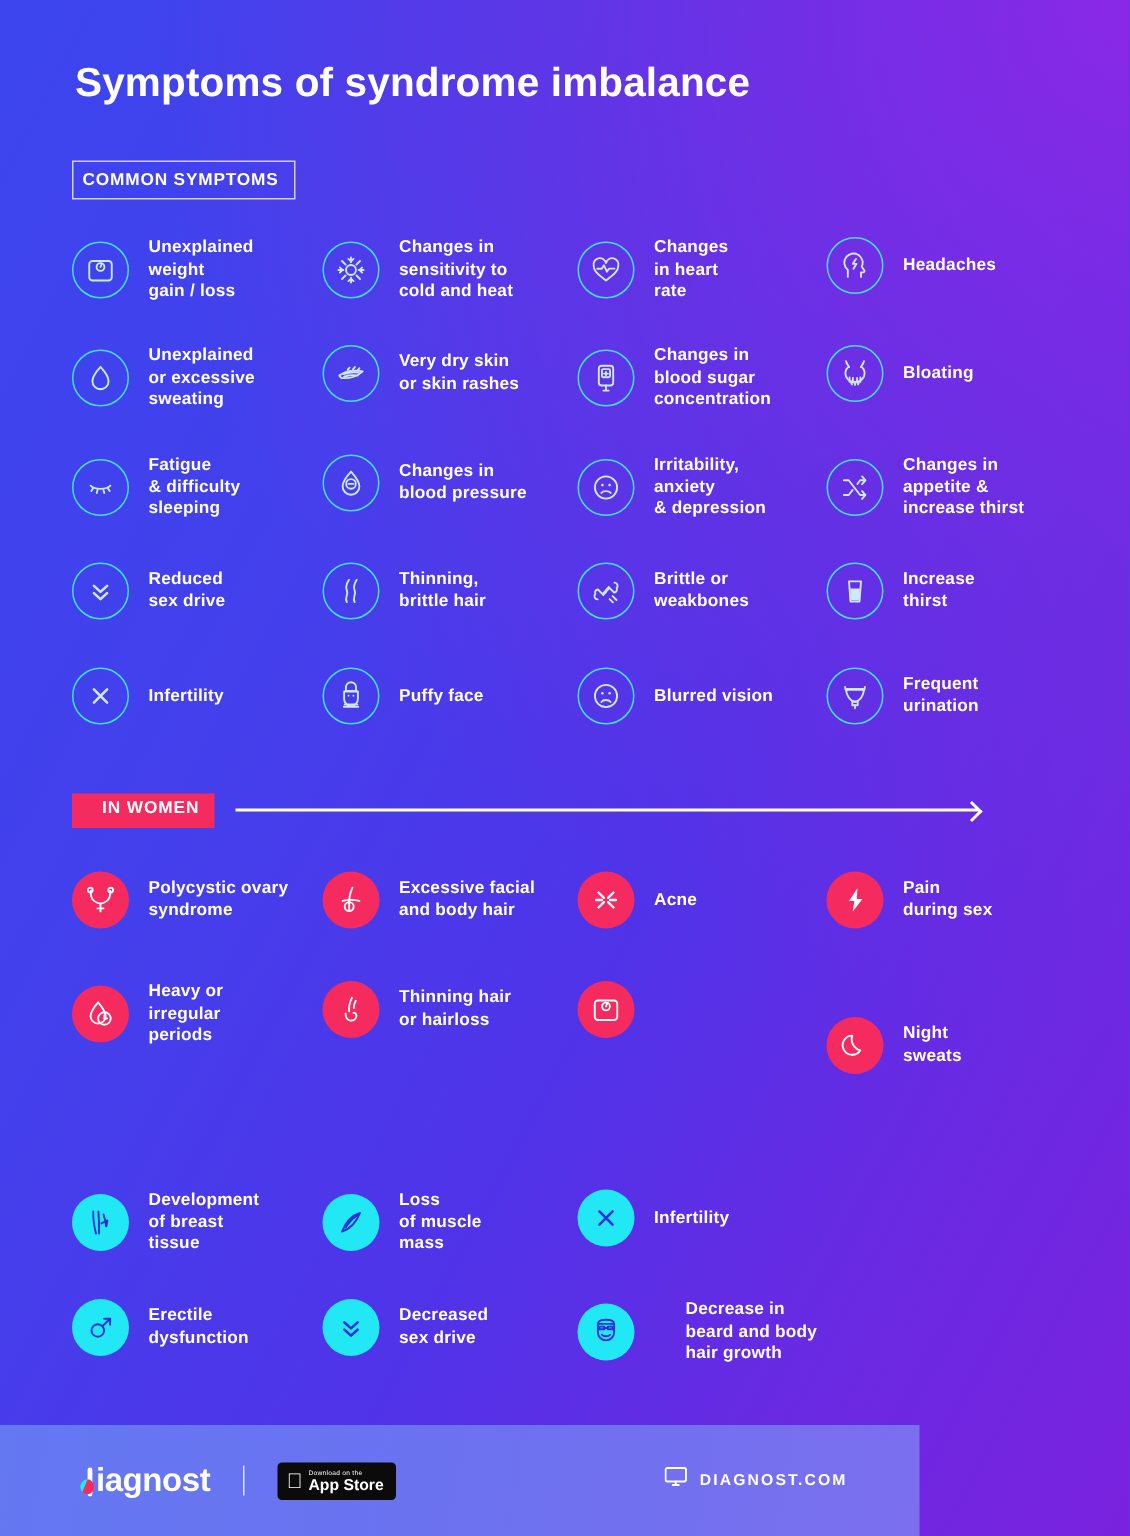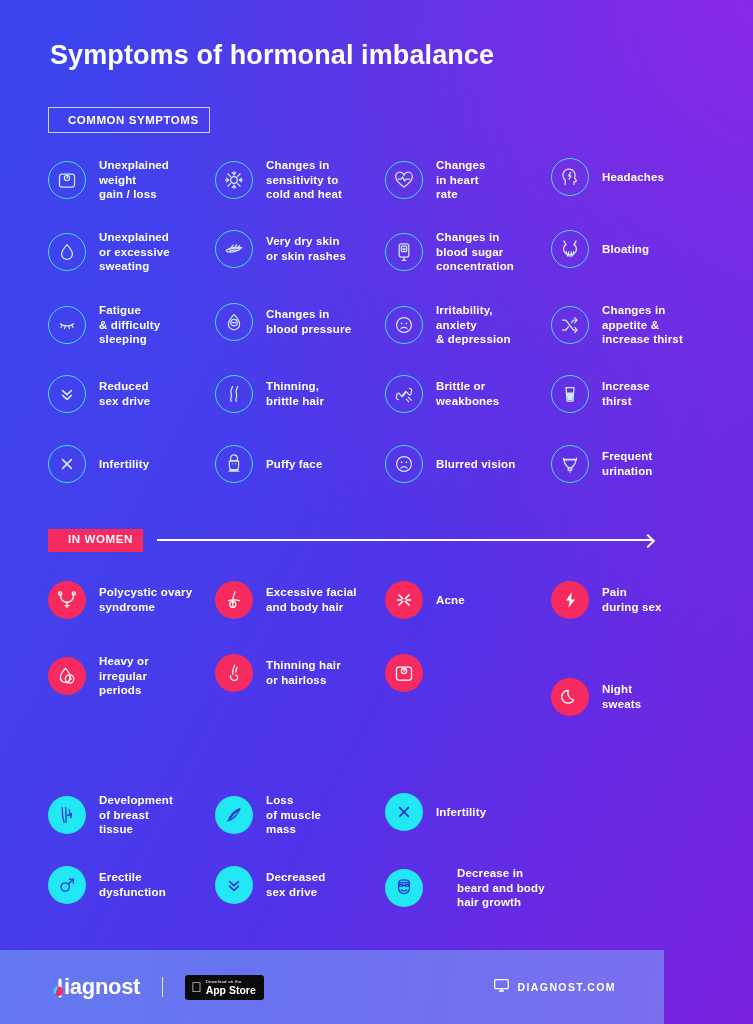--- a/index.html
+++ b/index.html
@@ -21,21 +21,21 @@
   .title {
     position:absolute; left:50px; top:40px;
     font-size:27px; font-weight:bold; color:#FFFFFF;
     letter-spacing:0.1px;
   }
   .badge-outline {
     position:absolute; left:48px; top:107px;
     border:1px solid rgba(255,255,255,0.75);
     color:#FFFFFF; font-size:11.5px; font-weight:bold;
     letter-spacing:0.55px;
-    padding:6px 10px 6px 19px;
+    padding:6px 10px 6px 6px;
   }
   
   .item { position:absolute; display:flex; align-items:center; }
   .ic {
     flex:0 0 auto;
     width:38px; height:38px; border-radius:50%;
     display:flex; align-items:center; justify-content:center;
     margin-right:13px;
   }
   .ic.outline { border:1.3px solid #3FE0E8; background:transparent; }
@@ -57,21 +57,21 @@
   .sec-tag.men   { background:#22E8F5; color:#3A34D8; }
   .arrow { position:relative; height:2px; background:#FFFFFF; margin-left:14px; }
   .arrow::after {
     content:""; position:absolute; right:-1px; top:-3.5px;
     width:8px; height:8px;
     border-top:2px solid #FFFFFF; border-right:2px solid #FFFFFF;
     transform:rotate(45deg);
   }
   
   .footer {
-    position:absolute; left:0; bottom:0; width:664px; height:74px;
+    position:absolute; left:0; bottom:0; width:613px; height:74px;
     background:linear-gradient(100deg,#6478F2 0%,#6A72F0 45%,#7B6FEE 100%);
     display:flex; align-items:center;
   }
   .logo-wrap { position:absolute; left:48px; display:flex; align-items:center; }
   .logo-text { color:#FFFFFF; font-size:22px; font-weight:bold; letter-spacing:-0.3px; }
   .logo-dot { position:relative; width:16px; height:20px; margin-right:0px; }
   .vrule { width:1px; height:20px; background:rgba(255,255,255,0.8); margin:0 22px; }
   .appstore {
     background:#0B0B0B; border-radius:3px; color:#FFFFFF;
     padding:4px 8px 4px 6px; display:flex; align-items:center;
@@ -83,21 +83,21 @@
   .site-label {
     color:#FFFFFF; font-size:10.5px; font-weight:bold; letter-spacing:1.4px;
     margin-left:9px;
   }
 </style>
 </head>
 <body>
 
 <div id="page">
 
-  <div class="title">Symptoms of hormonal imbalance</div>
+  <div class="title">Symptoms of syndrome imbalance</div>
   <div class="badge-outline">COMMON SYMPTOMS</div>
 
   <div id="common-grid">
       <div class="item" style="left: 48px; top: 158px;">
         <span class="ic outline">
           <svg width="22" height="22" viewBox="0 0 22 22">
             <rect x="3.5" y="5" width="15" height="13" rx="2.2" stroke="#CFE9FB" fill="none" stroke-width="1.25" stroke-linecap="round" stroke-linejoin="round"></rect>
             <circle cx="11" cy="9" r="2.6" stroke="#CFE9FB" fill="none" stroke-width="1.25" stroke-linecap="round" stroke-linejoin="round"></circle>
             <path d="M11 9 l0.9 -2.2" stroke="#CFE9FB" fill="none" stroke-width="1.25" stroke-linecap="round" stroke-linejoin="round"></path>
           </svg>

